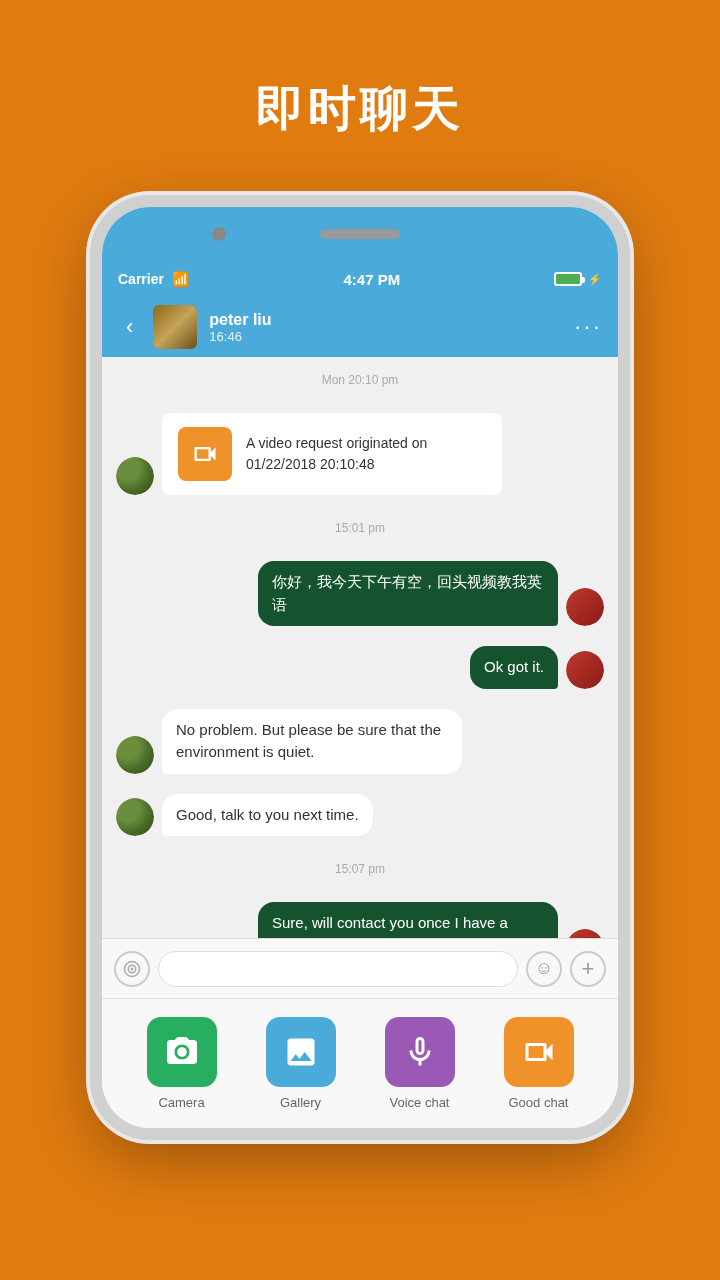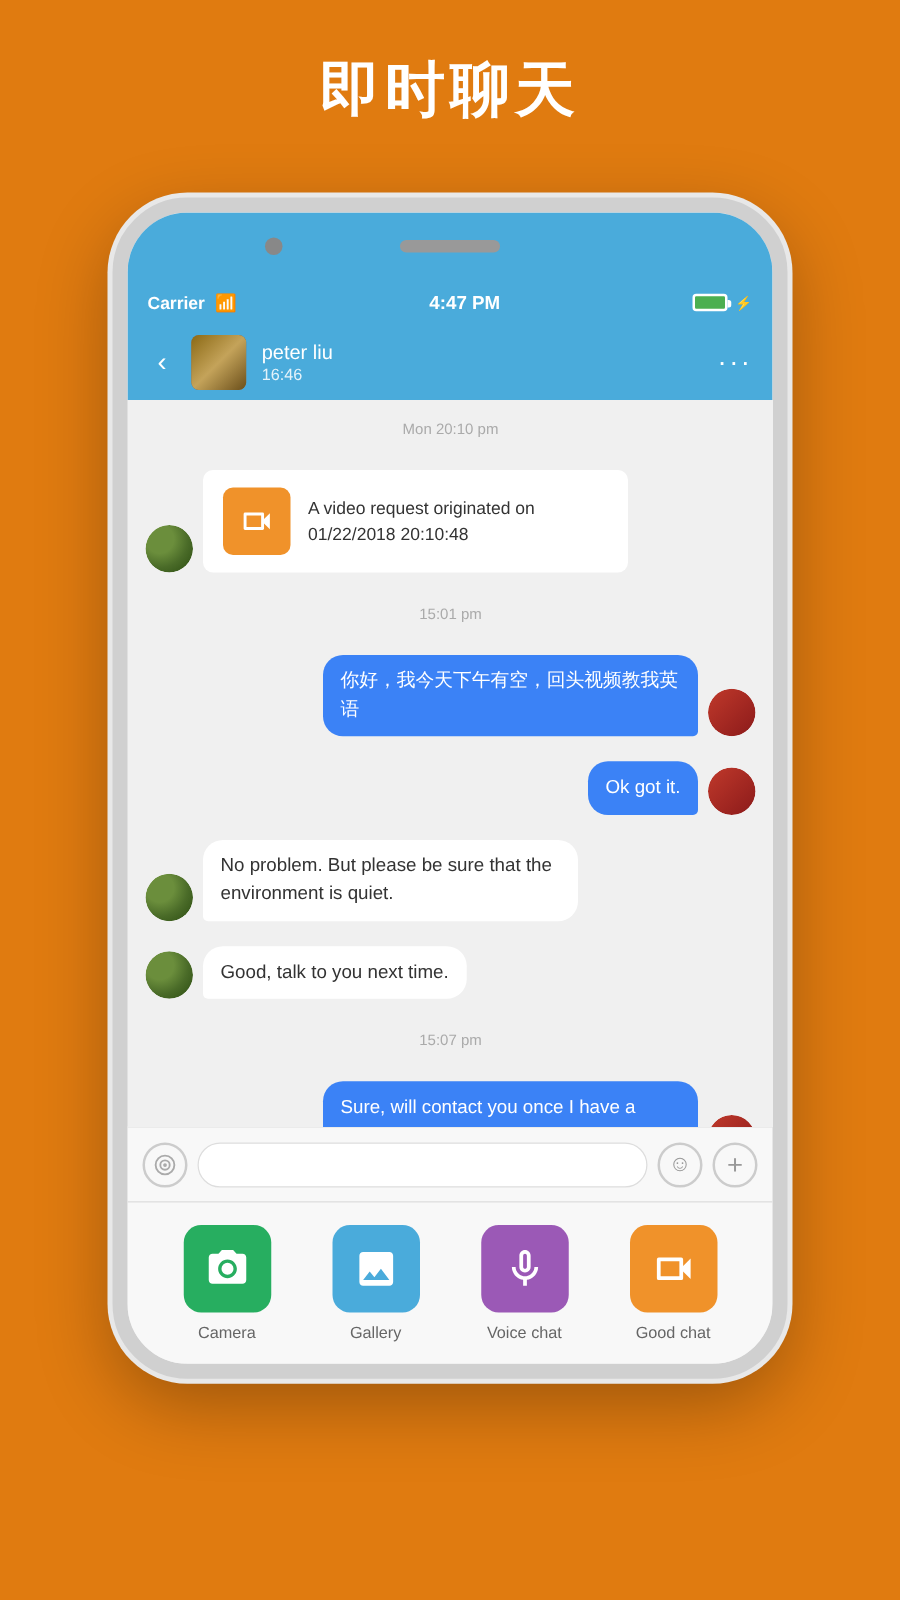--- a/index.html
+++ b/index.html
@@ -10,20 +10,21 @@
       font-family: -apple-system, 'PingFang SC', 'Helvetica Neue', Arial, sans-serif;
       overflow: hidden;
       position: relative;
     }
 
     
     .top-header {
       text-align: center;
       padding: 40px 40px 30px;
       color: white;
+      margin-top: 37px;
     }
     .top-header .title {
       font-size: 48px;
       font-weight: bold;
       margin-bottom: 14px;
       letter-spacing: 4px;
     }
     .top-header .subtitle {
       font-size: 28px;
       letter-spacing: 2px;
@@ -162,21 +163,21 @@
       height: 44px;
       background: linear-gradient(135deg, #8B6914, #C4A35A, #6B4F1A);
       border-radius: 6px;
     }
     .nav-info {
       flex: 1;
     }
     .nav-name {
       color: white;
       font-size: 16px;
-      font-weight: 400;
+      font-weight: 700;
     }
     .nav-time {
       color: rgba(255,255,255,0.85);
       font-size: 13px;
     }
     .nav-more {
       color: white;
       font-size: 22px;
       letter-spacing: 2px;
     }
@@ -223,21 +224,21 @@
       border-radius: 16px;
       font-size: 15px;
       line-height: 1.5;
     }
     .bubble.other {
       background: white;
       color: #333;
       border-bottom-left-radius: 4px;
     }
     .bubble.self {
-      background: #3b82f6;
+      background: #14532d;
       color: white;
       border-bottom-right-radius: 4px;
     }
 
     
     .video-request {
       background: white;
       border-radius: 8px;
       padding: 14px 16px;
       display: flex;

